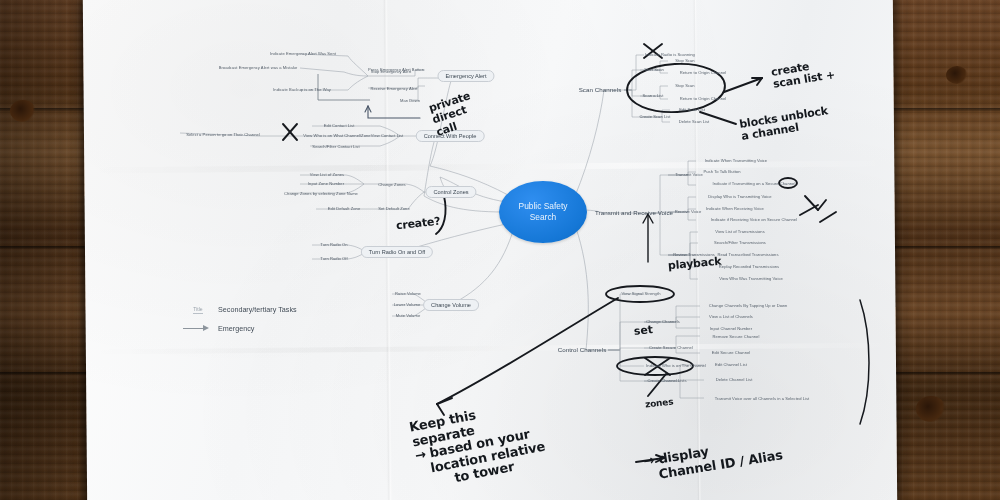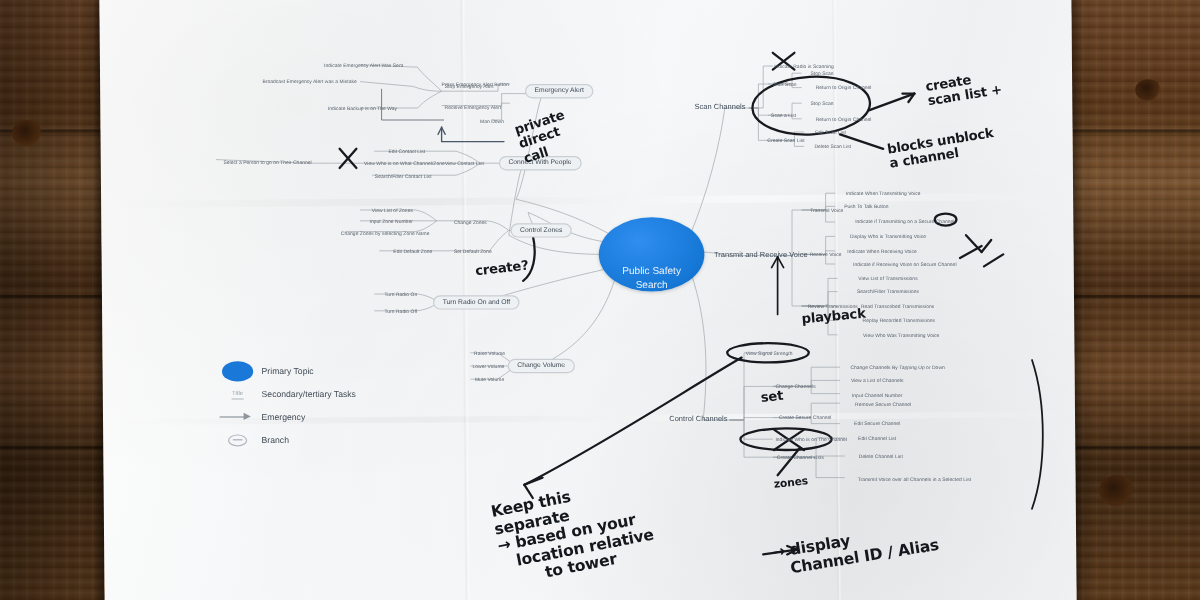--- a/index.html
+++ b/index.html
@@ -24,21 +24,21 @@
     transform:rotate(-0.5deg);
   }
   .crease{position:absolute;background:linear-gradient(90deg,rgba(0,0,0,0),rgba(0,0,0,.035),rgba(255,255,255,.5),rgba(0,0,0,0));}
   #map{position:absolute;left:0;top:0;width:1000px;height:500px;}
   svg{position:absolute;left:0;top:0;overflow:visible;}
   .lbl{position:absolute;font-size:4.1px;color:#56606b;white-space:nowrap;letter-spacing:.05px;
        transform:translate(-50%,-50%);text-align:center;line-height:1.25;}
   .lbl.h1{font-size:6.2px;color:#3e4a57;}
   .center-node{position:absolute;width:88px;height:62px;border-radius:50%;
     background:radial-gradient(ellipse at 38% 32%,#2f8ef0,#1577d6 70%,#0f66bd 100%);
-    transform:translate(-50%,-50%);display:flex;align-items:flex-end;justify-content:center;
+    transform:translate(-50%,-50%);display:flex;align-items:center;justify-content:center;
     box-shadow:0 1px 3px rgba(0,0,0,.18);}
   .center-node span{color:#eaf3fd;font-size:8.4px;text-align:center;line-height:1.35;}
   .pill{position:absolute;transform:translate(-50%,-50%);
     border:.5px solid #c9ced4;border-radius:7px;background:#f3f5f7;
     padding:1.5px 5px;font-size:4.4px;color:#4a545f;white-space:nowrap;}
   .pill.big{font-size:5.6px;padding:2px 7px;border-radius:9px;background:#eef1f4;color:#3d4853;}
   
   #legend{position:absolute;left:178px;top:300px;width:150px;}
   .lg-row{display:flex;align-items:center;height:19px;}
   .lg-key{width:40px;display:flex;align-items:center;justify-content:center;}
@@ -322,41 +322,29 @@
     <div class="lbl" style="left:731px;top:353px;">Edit Secure Channel</div>
     <div class="lbl" style="left:676px;top:366px;">Indicate Who is on The Channel</div>
     <div class="lbl" style="left:667px;top:381px;">Create Channel Lists</div>
     <div class="lbl" style="left:731px;top:365px;">Edit Channel List</div>
     <div class="lbl" style="left:734px;top:380px;">Delete Channel List</div>
     <div class="lbl" style="left:762px;top:399px;">Transmit Voice over all Channels in a Selected List</div>
 
     <div id="legend">
       <div class="lg-row">
         <div class="lg-key">
-            <div class="sw-dot"></div>
-          </div>
-        <div class="lg-txt">Primary Topic</div>
-      </div>
-      <div class="lg-row">
-        <div class="lg-key">
             <div class="sw-title">Title</div>
           </div>
         <div class="lg-txt">Secondary/tertiary Tasks</div>
       </div>
       <div class="lg-row">
         <div class="lg-key">
             <div class="sw-conn"></div>
           </div>
         <div class="lg-txt">Emergency</div>
-      </div>
-      <div class="lg-row">
-        <div class="lg-key">
-            <div class="sw-branch"></div>
-          </div>
-        <div class="lg-txt">Branch</div>
       </div>
     </div>
 
     <div class="hw m" style="left:432px;top:96px;transform:rotate(-18deg);">private
 direct
 call</div>
     <div class="hw m" style="left:396px;top:218px;transform:rotate(-6deg);">create?</div>
     <div class="hw m" style="left:772px;top:62px;transform:rotate(-9deg);">create
 scan list +</div>
     <div class="hw m" style="left:740px;top:112px;transform:rotate(-9deg);">blocks unblock

